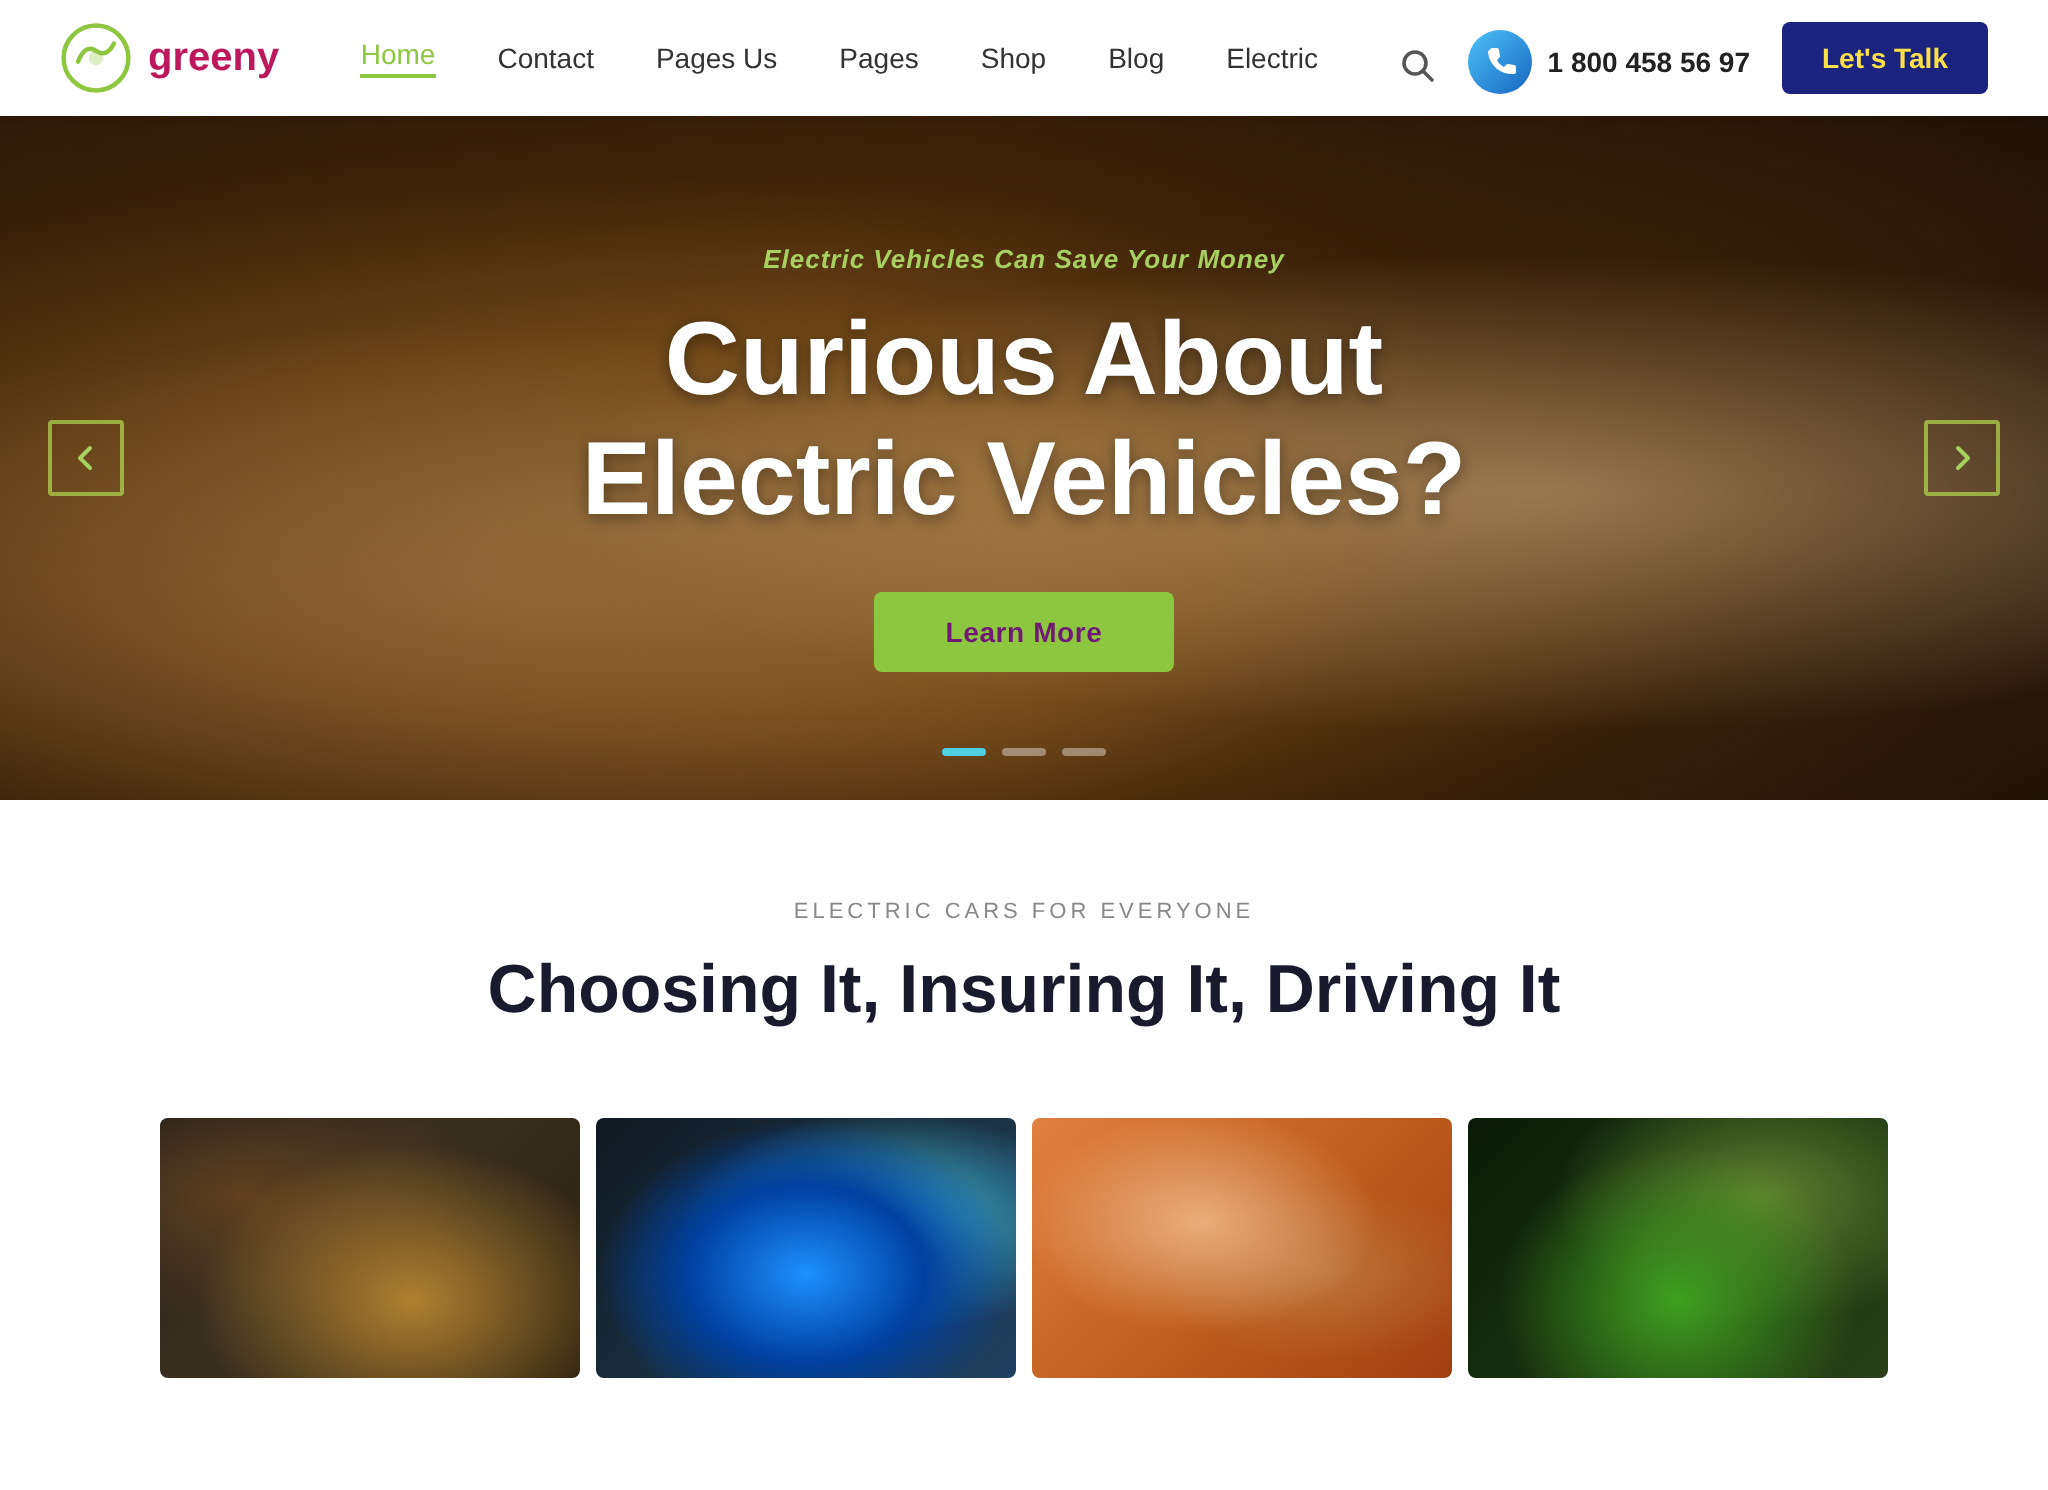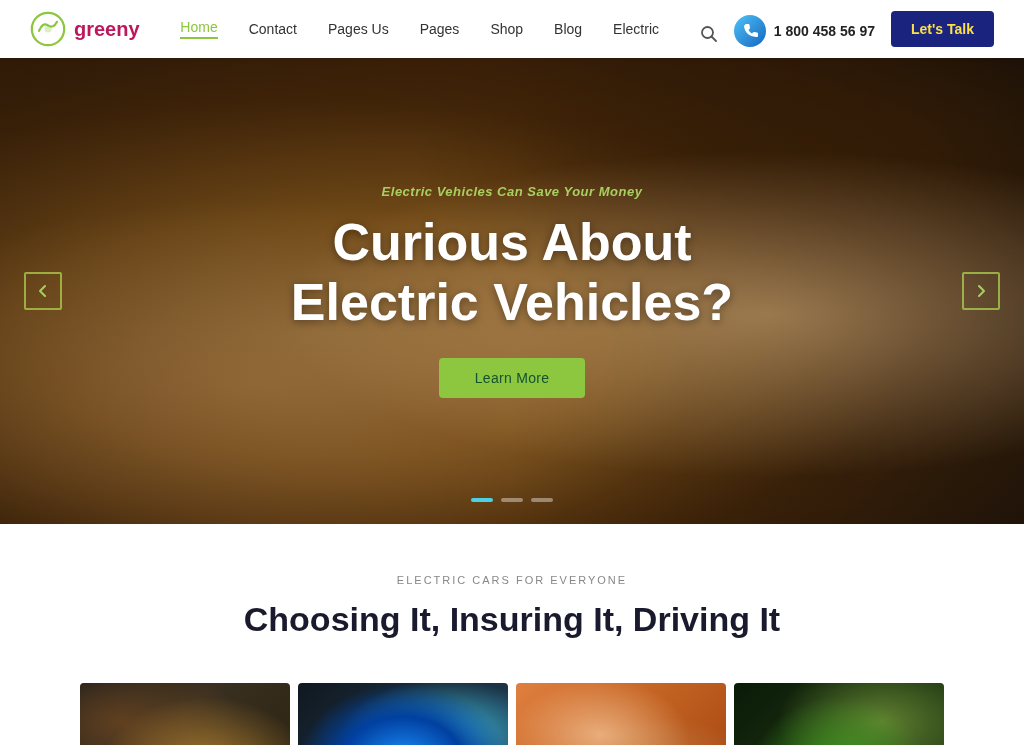--- a/index.html
+++ b/index.html
@@ -88,21 +88,21 @@
       font-size: 14px;
       font-weight: 600;
       cursor: pointer;
       white-space: nowrap;
     }
 
     
     .hero {
       position: relative;
       width: 100%;
-      height: 466px;
+      height: 342px;
       overflow: hidden;
     }
     .hero-bg {
       position: absolute;
       inset: 0;
       background: linear-gradient(
         to right,
         rgba(30,20,10,0.55) 0%,
         rgba(30,20,10,0.35) 50%,
         rgba(10,10,10,0.5) 100%
@@ -145,26 +145,26 @@
       color: #fff;
       font-size: 52px;
       font-weight: 800;
       line-height: 1.15;
       text-shadow: 0 2px 8px rgba(0,0,0,0.4);
       margin-bottom: 26px;
       max-width: 600px;
     }
     .hero-btn {
       background: #8dc63f;
-      color: #14532d;
+      color: #701a75;
       border: none;
       border-radius: 4px;
       padding: 12px 36px;
       font-size: 14px;
-      font-weight: 400;
+      font-weight: 700;
       cursor: pointer;
       letter-spacing: 0.3px;
     }
 
     
     .slider-arrow {
       position: absolute;
       top: 50%;
       transform: translateY(-50%);
       width: 38px;

